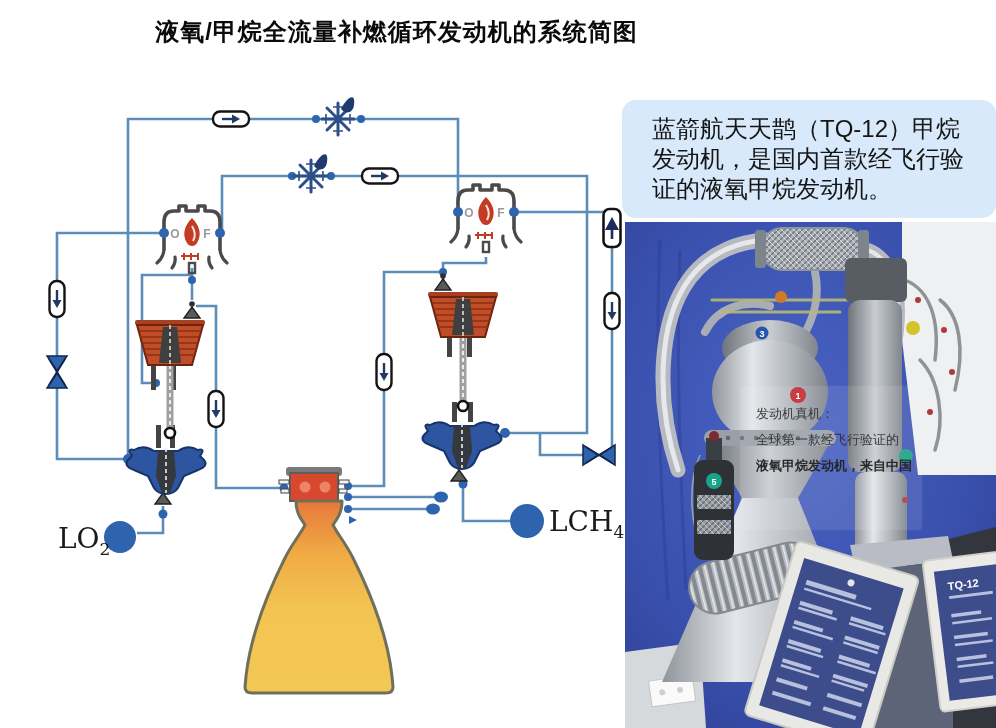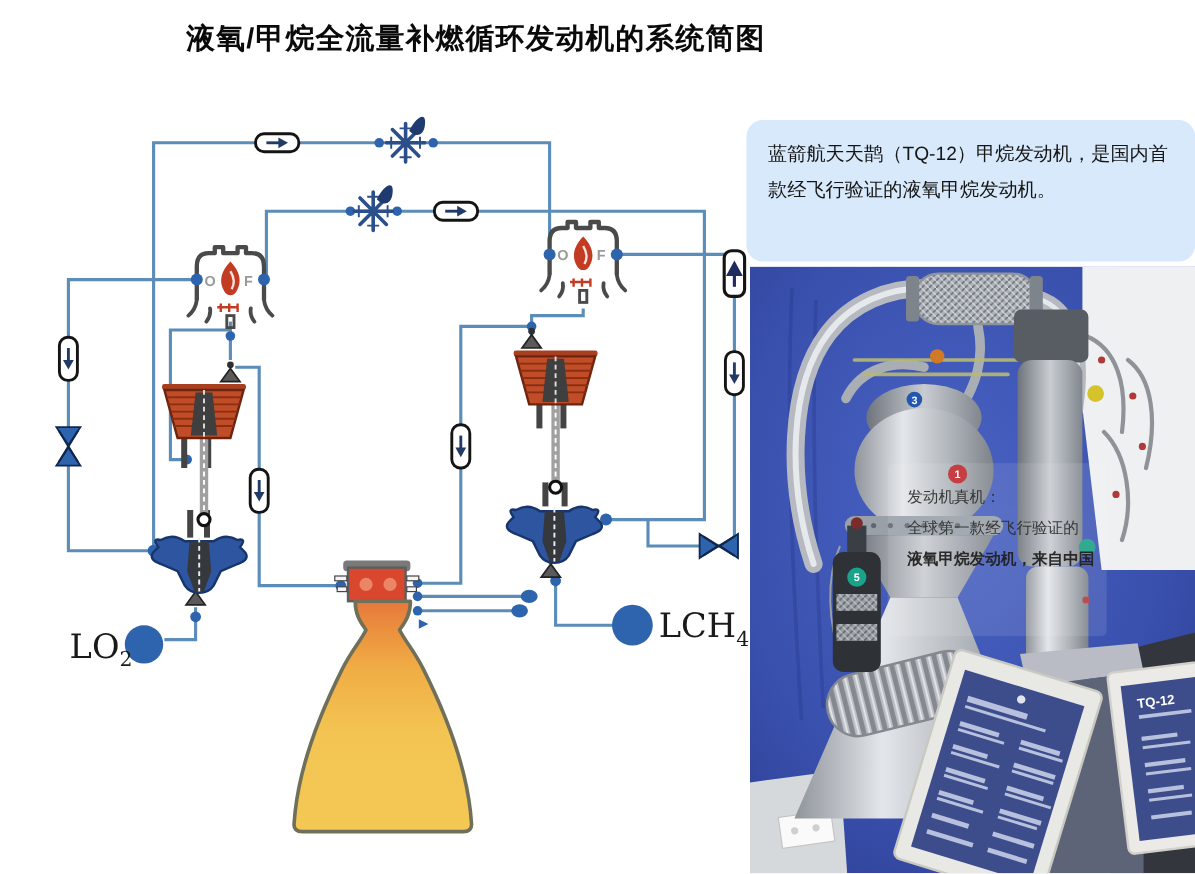--- a/index.html
+++ b/index.html
@@ -3,21 +3,21 @@
 <meta charset="utf-8">
 <style>
   html,body{margin:0;padding:0;background:#ffffff;}
   #page{position:relative;width:996px;height:728px;background:#fff;overflow:hidden;
         font-family:"Liberation Sans","DejaVu Sans",sans-serif;}
   #title{position:absolute;left:0;top:16px;width:793px;text-align:center;
          font-size:24px;font-weight:700;color:#0a0a0a;letter-spacing:1px;}
   #diagram-svg{position:absolute;left:0;top:0;}
   #callout{position:absolute;left:622px;top:100px;width:374px;height:118px;
            background:#d7e9fa;border-radius:14px;box-sizing:border-box;
-           padding:14px 18px;font-size:16px;line-height:30px;color:#151515;font-weight:500;}
+           padding:14px 30px;font-size:24px;line-height:30px;color:#151515;font-weight:500;}
   #photo{position:absolute;left:625px;top:222px;width:371px;height:506px;overflow:hidden;}
   .ph-svg{position:absolute;left:0;top:0;}
 </style>
 </head>
 <body>
 <div id="page">
 
 <div id="title">液氧/甲烷全流量补燃循环发动机的系统简图</div>
 
 <svg id="diagram-svg" width="625" height="728" viewBox="0 0 625 728">

